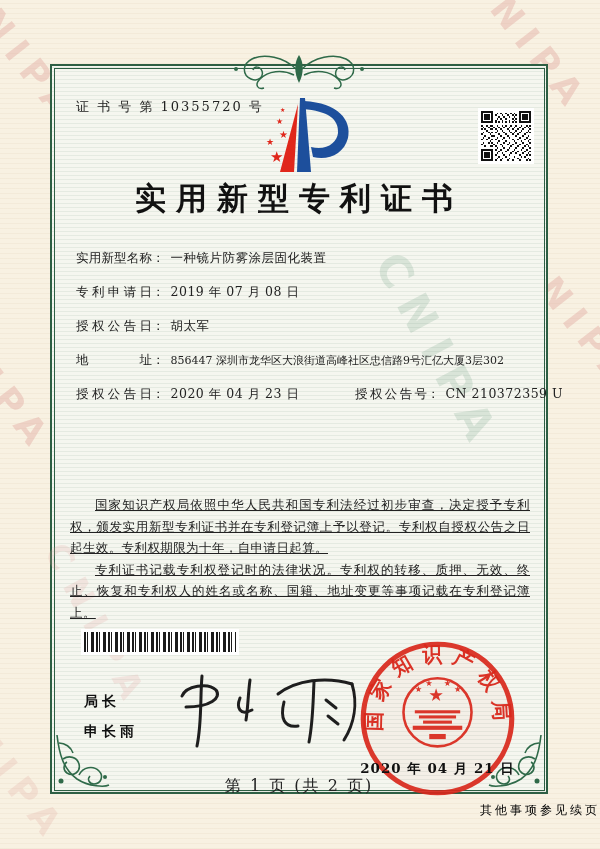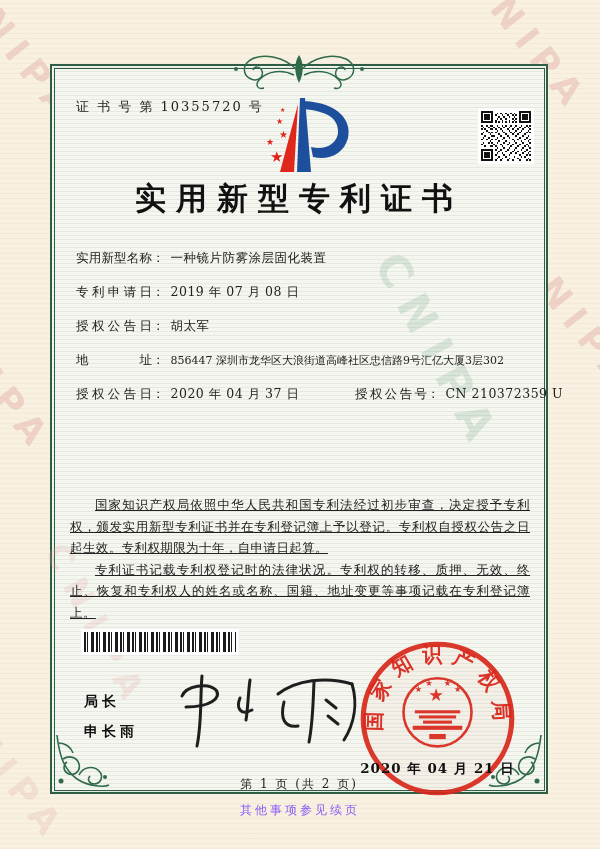--- a/index.html
+++ b/index.html
@@ -47,22 +47,22 @@
     position:absolute;left:32px;top:566px;width:152px;height:20px;background:#fff;
     box-shadow:0 0 0 3px #fff;
   }
   .barcode-bars{
     position:absolute;inset:0;
     background:repeating-linear-gradient(90deg,#1a1a1a 0 2px,#fff 2px 3px,#1a1a1a 3px 4px,#fff 4px 7px,#1a1a1a 7px 10px,#fff 10px 12px);
   }
   .signer{position:absolute;left:32px;top:620px;font-family:"DejaVu Sans","Liberation Sans",sans-serif;font-size:14px;font-weight:600;letter-spacing:4px;color:#111;line-height:30px;}
   .signature{position:absolute;left:104px;top:594px;}
   .seal{position:absolute;left:303px;top:570px;}
-  .page-info{position:absolute;left:0;right:0;top:710px;text-align:center;font-size:12px;letter-spacing:2px;color:#222;}
-  .footer-note{position:absolute;left:0;right:0;top:802px;text-align:center;font-size:12px;letter-spacing:3px;color:#8b5cf6;}
+  .page-info{position:absolute;left:0;right:0;top:710px;text-align:center;font-size:16px;letter-spacing:2px;color:#222;}
+  .footer-note{position:absolute;left:0;right:0;top:802px;text-align:right;font-size:12px;letter-spacing:3px;color:#000000;}
   .crest{position:absolute;left:50%;top:-17px;transform:translateX(-50%);}
   .corner-bl{position:absolute;left:1px;bottom:1px;}
   .corner-br{position:absolute;right:1px;bottom:1px;transform:scaleX(-1);}
 </style>
 </head>
 <body>
 
 <div class="wm-outer" style="left:-18px;top:-28px;">CNIPA</div>
 <div class="wm-outer" style="left:492px;top:-40px;">CNIPA</div>
 <div class="wm-outer" style="left:-44px;top:300px;">CNIPA</div>
@@ -176,21 +176,21 @@
       <span class="flabel">专利申请日</span><span>：</span><span class="fvalue">2019 年 07 月 08 日</span>
     </div>
     <div class="frow">
       <span class="flabel">授权公告日</span><span>：</span><span class="fvalue">胡太军</span>
     </div>
     <div class="frow">
       <span class="flabel">地址</span><span>：</span><span class="fvalue fvalue-sm">856447 深圳市龙华区大浪街道高峰社区忠信路9号汇亿大厦3层302</span>
     </div>
     <div class="frow">
       <span>
-        <span class="flabel">授权公告日</span><span>：</span><span class="fvalue">2020 年 04 月 37 日</span>
+        <span class="flabel">授权公告日</span><span>：</span><span class="fvalue">2020 年 04 月 23 日</span>
       </span>
       <span class="pair2">
         <span class="flabel">授权公告号</span><span>：</span><span class="fvalue">CN 210372359 U</span>
       </span>
     </div>
   </div>
 
   <div class="body-text">
     <p>国家知识产权局依照中华人民共和国专利法经过初步审查，决定授予专利权，颁发实用新型专利证书并在专利登记簿上予以登记。专利权自授权公告之日起生效。专利权期限为十年，自申请日起算。</p>
     <p>专利证书记载专利权登记时的法律状况。专利权的转移、质押、无效、终止、恢复和专利权人的姓名或名称、国籍、地址变更等事项记载在专利登记簿上。</p>

